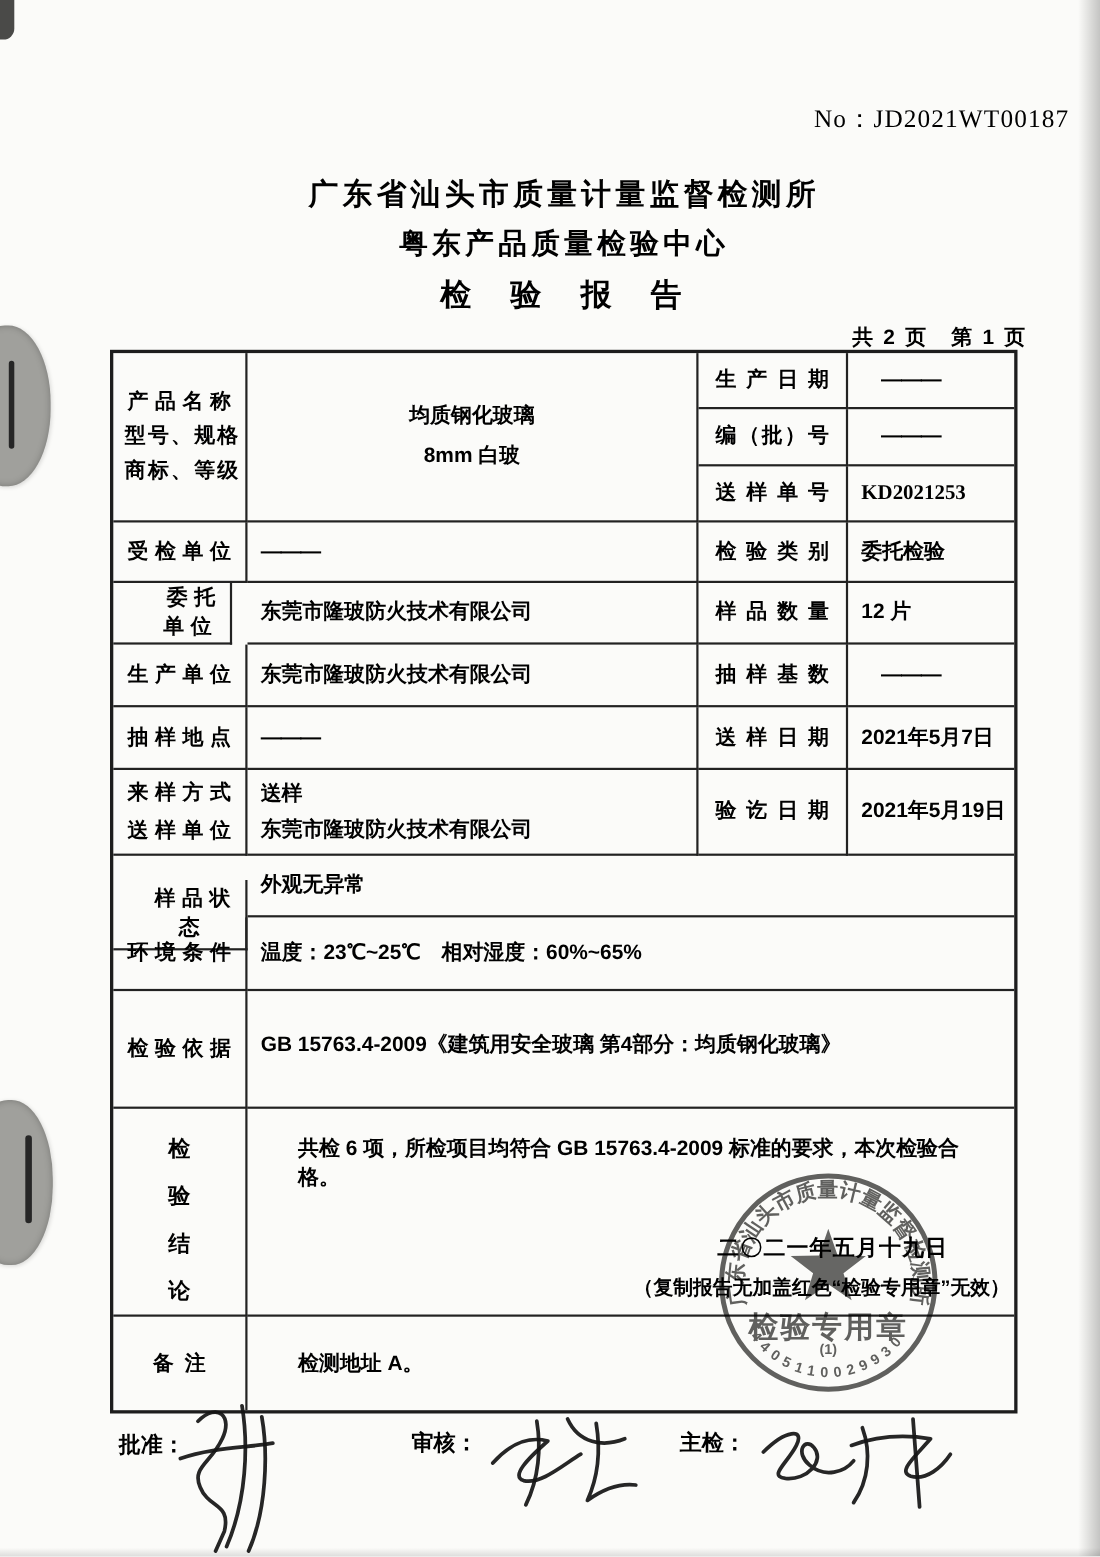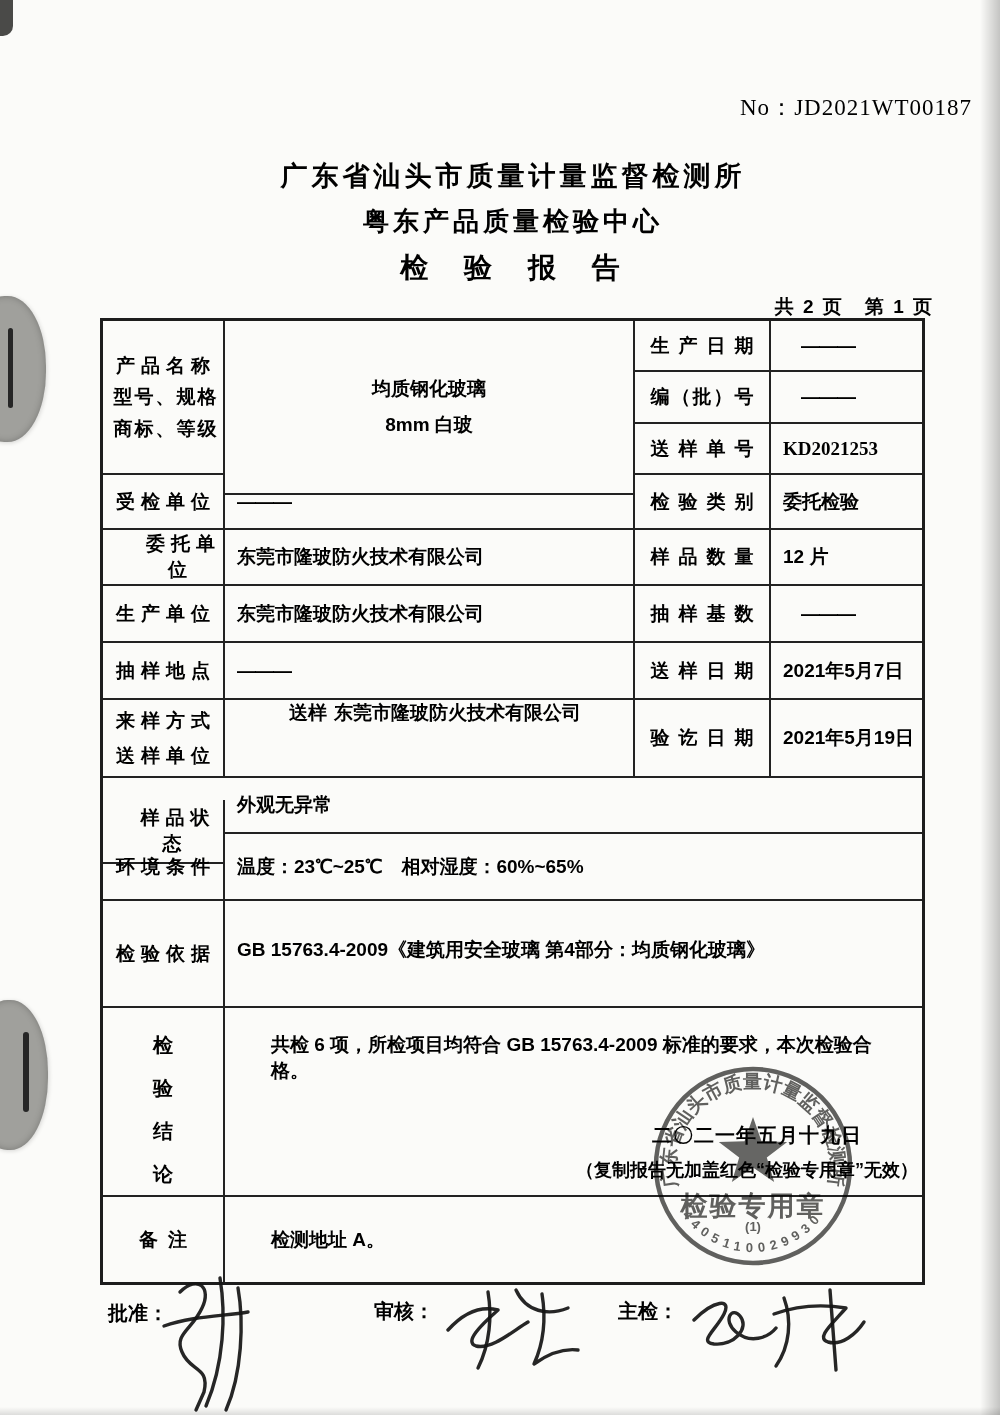--- a/index.html
+++ b/index.html
@@ -29,21 +29,21 @@
   .cell{position:absolute;box-sizing:border-box;display:flex;align-items:center;justify-content:center;
     font-size:19px;line-height:1.35;}
   .cell.br{border-right:2px solid #222;}
   .cell.bb{border-bottom:2px solid #222;}
   .lab{font-weight:bold;letter-spacing:6px;text-indent:6px;text-align:center;}
   .lab2{font-weight:bold;letter-spacing:9px;text-indent:9px;text-align:right;}
   .val{font-weight:600;justify-content:flex-start;padding-left:12px;}
   .center-val{font-weight:bold;flex-direction:column;gap:10px;}
   .col3{flex-direction:column;gap:6px;}
   .dash{letter-spacing:-1px;font-weight:bold;}
-  .twoline{align-items:flex-start;gap:7px;padding-left:12px;justify-content:center;}
+  .twoline{flex-direction:column;align-items:flex-start;gap:7px;padding-left:12px;justify-content:center;}
   .twoline-lab{flex-direction:column;gap:9px;}
   .vert-lab{flex-direction:column;justify-content:flex-start;padding-top:24px;gap:16px;}
   .vert-lab span{font-size:20px;font-weight:bold;}
   .concl{position:relative;}
   .concl .ctext{position:absolute;left:46px;top:24px;width:630px;font-size:19px;font-weight:600;}
   .concl .cdate{position:absolute;right:60px;top:114px;font-size:20px;font-weight:bold;letter-spacing:1px;z-index:5;}
   .concl .cnote{position:absolute;right:4px;top:150px;font-size:18px;font-weight:bold;z-index:5;}
   .remark-val{padding-left:46px;}
 
   .stamp{position:absolute;left:650px;top:1063px;width:206px;height:206px;
@@ -79,21 +79,21 @@
   <div class="rpt-title">检 验 报 告</div>
   <div class="page-info">共 2 页　第 1 页</div>
 
   <div class="report-table">
 
     <div class="cell br bb col3 lab" style="left:0;top:0;width:122px;height:154px;">
       <span>产品名称</span>
       <span style="letter-spacing:2px;">型号、规格</span>
       <span style="letter-spacing:2px;">商标、等级</span>
     </div>
-    <div class="cell br bb center-val" style="left:122px;top:0;width:410px;height:174px;">
+    <div class="cell br bb center-val" style="left:122px;top:0;width:410px;height:154px;">
       <span>均质钢化玻璃</span>
       <span>8mm 白玻</span>
     </div>
     <div class="cell br bb lab2" style="left:532px;top:0;width:136px;height:51px;">生产日期</div>
     <div class="cell bb val" style="left:668px;top:0;width:151px;height:51px;">
       <span class="dash" style="padding-left:18px;">———</span>
     </div>
     <div class="cell br bb lab" style="left:532px;top:51px;width:136px;height:52px;letter-spacing:2px;text-indent:2px;">编（批）号</div>
     <div class="cell bb val" style="left:668px;top:51px;width:151px;height:52px;">
       <span class="dash" style="padding-left:18px;">———</span>
@@ -101,21 +101,21 @@
     <div class="cell br bb lab2" style="left:532px;top:103px;width:136px;height:51px;">送样单号</div>
     <div class="cell bb val" style="left:668px;top:103px;width:151px;height:51px;font-family:'Liberation Serif',serif;font-weight:bold;">KD2021253</div>
 
     <div class="cell br bb lab" style="left:0;top:154px;width:122px;height:55px;">受检单位</div>
     <div class="cell br bb val" style="left:122px;top:154px;width:410px;height:55px;">
       <span class="dash">———</span>
     </div>
     <div class="cell br bb lab2" style="left:532px;top:154px;width:136px;height:55px;">检验类别</div>
     <div class="cell bb val" style="left:668px;top:154px;width:151px;height:55px;">委托检验</div>
 
-    <div class="cell br bb lab" style="left:0;top:209px;width:122px;height:56px;padding-left:35px;">委托单位</div>
+    <div class="cell br bb lab" style="left:0;top:209px;width:108px;height:56px;padding-left:35px;">委托单位</div>
     <div class="cell br bb val" style="left:122px;top:209px;width:410px;height:56px;">东莞市隆玻防火技术有限公司</div>
     <div class="cell br bb lab2" style="left:532px;top:209px;width:136px;height:56px;">样品数量</div>
     <div class="cell bb val" style="left:668px;top:209px;width:151px;height:56px;">12 片</div>
 
     <div class="cell br bb lab" style="left:0;top:265px;width:122px;height:57px;">生产单位</div>
     <div class="cell br bb val" style="left:122px;top:265px;width:410px;height:57px;">东莞市隆玻防火技术有限公司</div>
     <div class="cell br bb lab2" style="left:532px;top:265px;width:136px;height:57px;">抽样基数</div>
     <div class="cell bb val" style="left:668px;top:265px;width:151px;height:57px;">
       <span class="dash" style="padding-left:18px;">———</span>
     </div>

